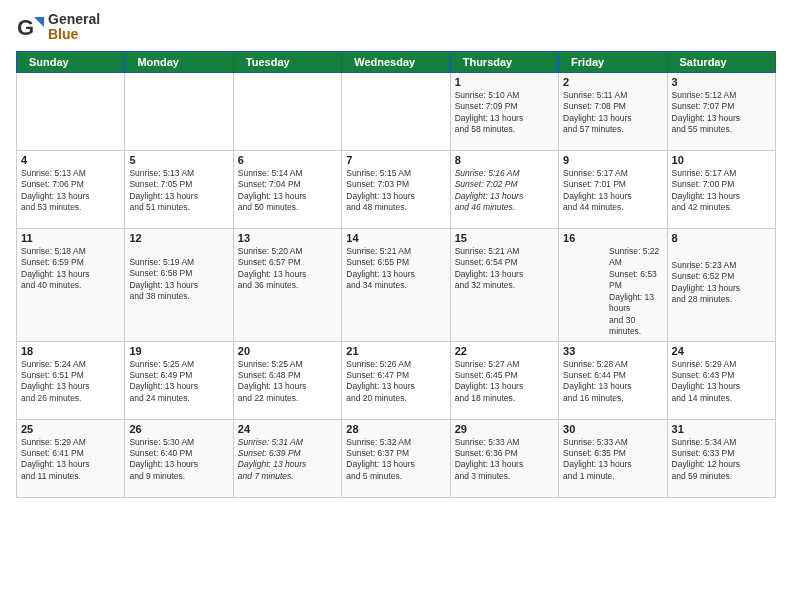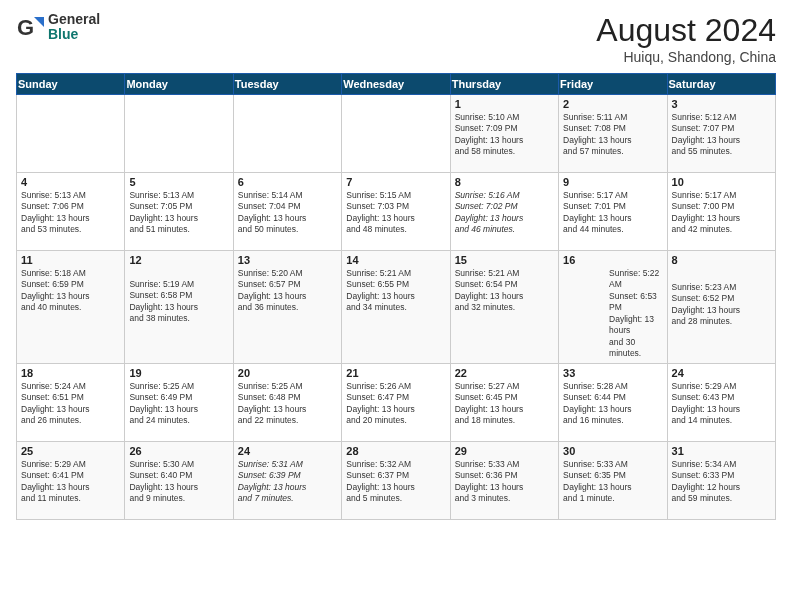--- a/index.html
+++ b/index.html
@@ -41,26 +41,26 @@
     .location {
       font-size: 14px;
       color: #444;
     }
     table {
       width: 100%;
       border-collapse: collapse;
       table-layout: fixed;
     }
     thead th {
-      background: #0c4a6e;
+      background: #15803d;
       color: #fff;
       font-size: 11px;
       font-weight: bold;
       text-align: left;
-      padding: 4px 1px;
+      padding: 4px 12px;
       border: 1px solid #1a5aaa;
     }
     tbody td {
       border: 1px solid #ccc;
       vertical-align: top;
       padding: 3px 4px;
       font-size: 9px;
       color: #333;
       height: 78px;
       background: #fff;
@@ -93,27 +93,23 @@
       <svg class="logo-icon" viewBox="0 0 28 28" xmlns="http://www.w3.org/2000/svg">
         <rect x="0" y="0" width="28" height="28" fill="none"></rect>
 
         <text x="1" y="22" font-size="22" font-weight="bold" fill="#333" font-family="Arial">G</text>
 
         <polygon points="18,4 28,4 28,14" fill="#2a6fca"></polygon>
       </svg>
       <div>
         <div style="font-size:14px;font-weight:bold;color:#333;line-height:1.1">
           <span>General</span><br>
-          <span style="color:#0f766e">Blue</span>
+          <span style="color:#a16207">Blue</span>
         </div>
       </div>
-    </div>
-    <div class="title-block">
-      <div class="month-year">August 2024</div>
-      <div class="location">Huiqu, Shandong, China</div>
     </div>
   </div>
 
   <table>
     <thead>
       <tr>
       <th>Sunday</th>
           <th>Monday</th>
           <th>Tuesday</th>
           <th>Wednesday</th>

